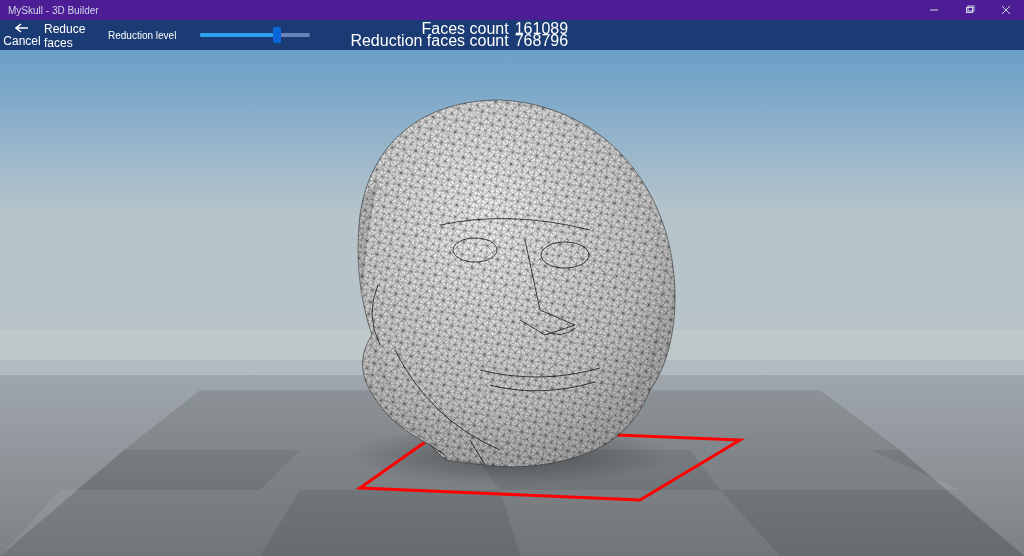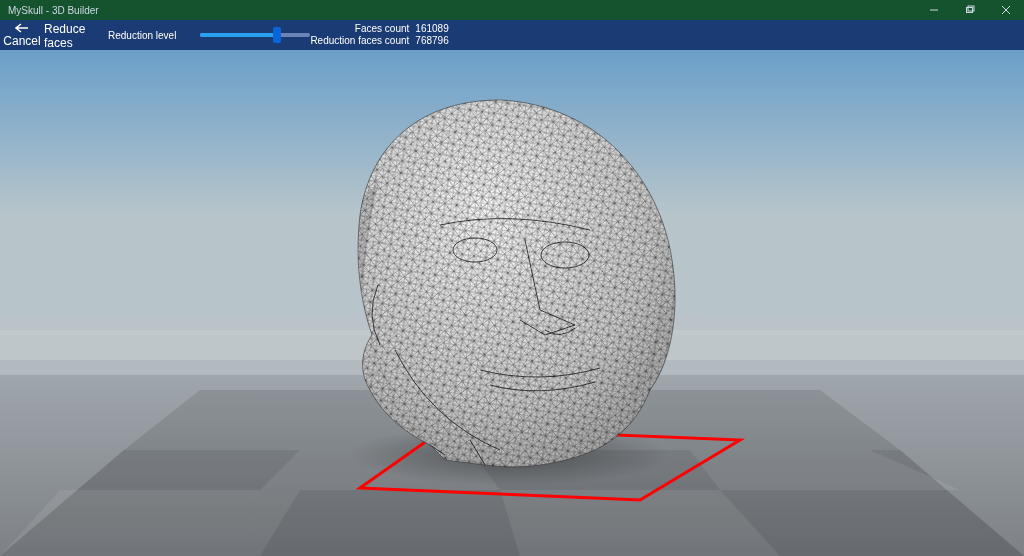--- a/index.html
+++ b/index.html
@@ -1,21 +1,21 @@
 <!DOCTYPE html>
 <html><head>
 <meta charset="utf-8">
 <style>
   * { box-sizing: border-box; margin: 0; padding: 0; font-family: "Segoe UI", Arial, sans-serif; }
   html, body { width: 1024px; height: 556px; overflow: hidden; }
 
   
   .titlebar {
     position: absolute; left: 0; top: 0; right: 0; height: 20px;
-    background: #14532d;
+    background: #4c1d95;
     display: flex; align-items: center;
     color: #cfd6e6; font-size: 10px;
     padding-left: 8px;
     z-index: 50;
   }
   .titlebar .spacer { flex: 1; }
   .win-controls { display: flex; height: 100%; }
   .win-btn {
     width: 36px; display: flex; align-items: center; justify-content: center;
     color: #cfd6e6; font-size: 10px; cursor: pointer;
@@ -52,21 +52,22 @@
     position: absolute; left: 0; top: 0; height: 100%;
     background: #2aa0f0; border-radius: 2px;
   }
   .slider-thumb {
     position: absolute; top: 50%; width: 8px; height: 16px;
     background: #0a66d6; border-radius: 2px;
     transform: translate(-50%, -50%);
   }
 
   .stats {
-    font-size: 10px; color: #ffffff;
+    margin-left: 40px;
+    font-size: 16px; color: #ffffff;
     display: flex; flex-direction: column;
     line-height: 12px;
     justify-content: flex-end;
   }
   .stats .row { display: flex; gap: 6px; justify-content: flex-end; }
   .stats .row span:first-child { text-align: right; }
   .stats .row span:last-child { min-width: 40px; text-align: left; }
 
   
   .viewport {

